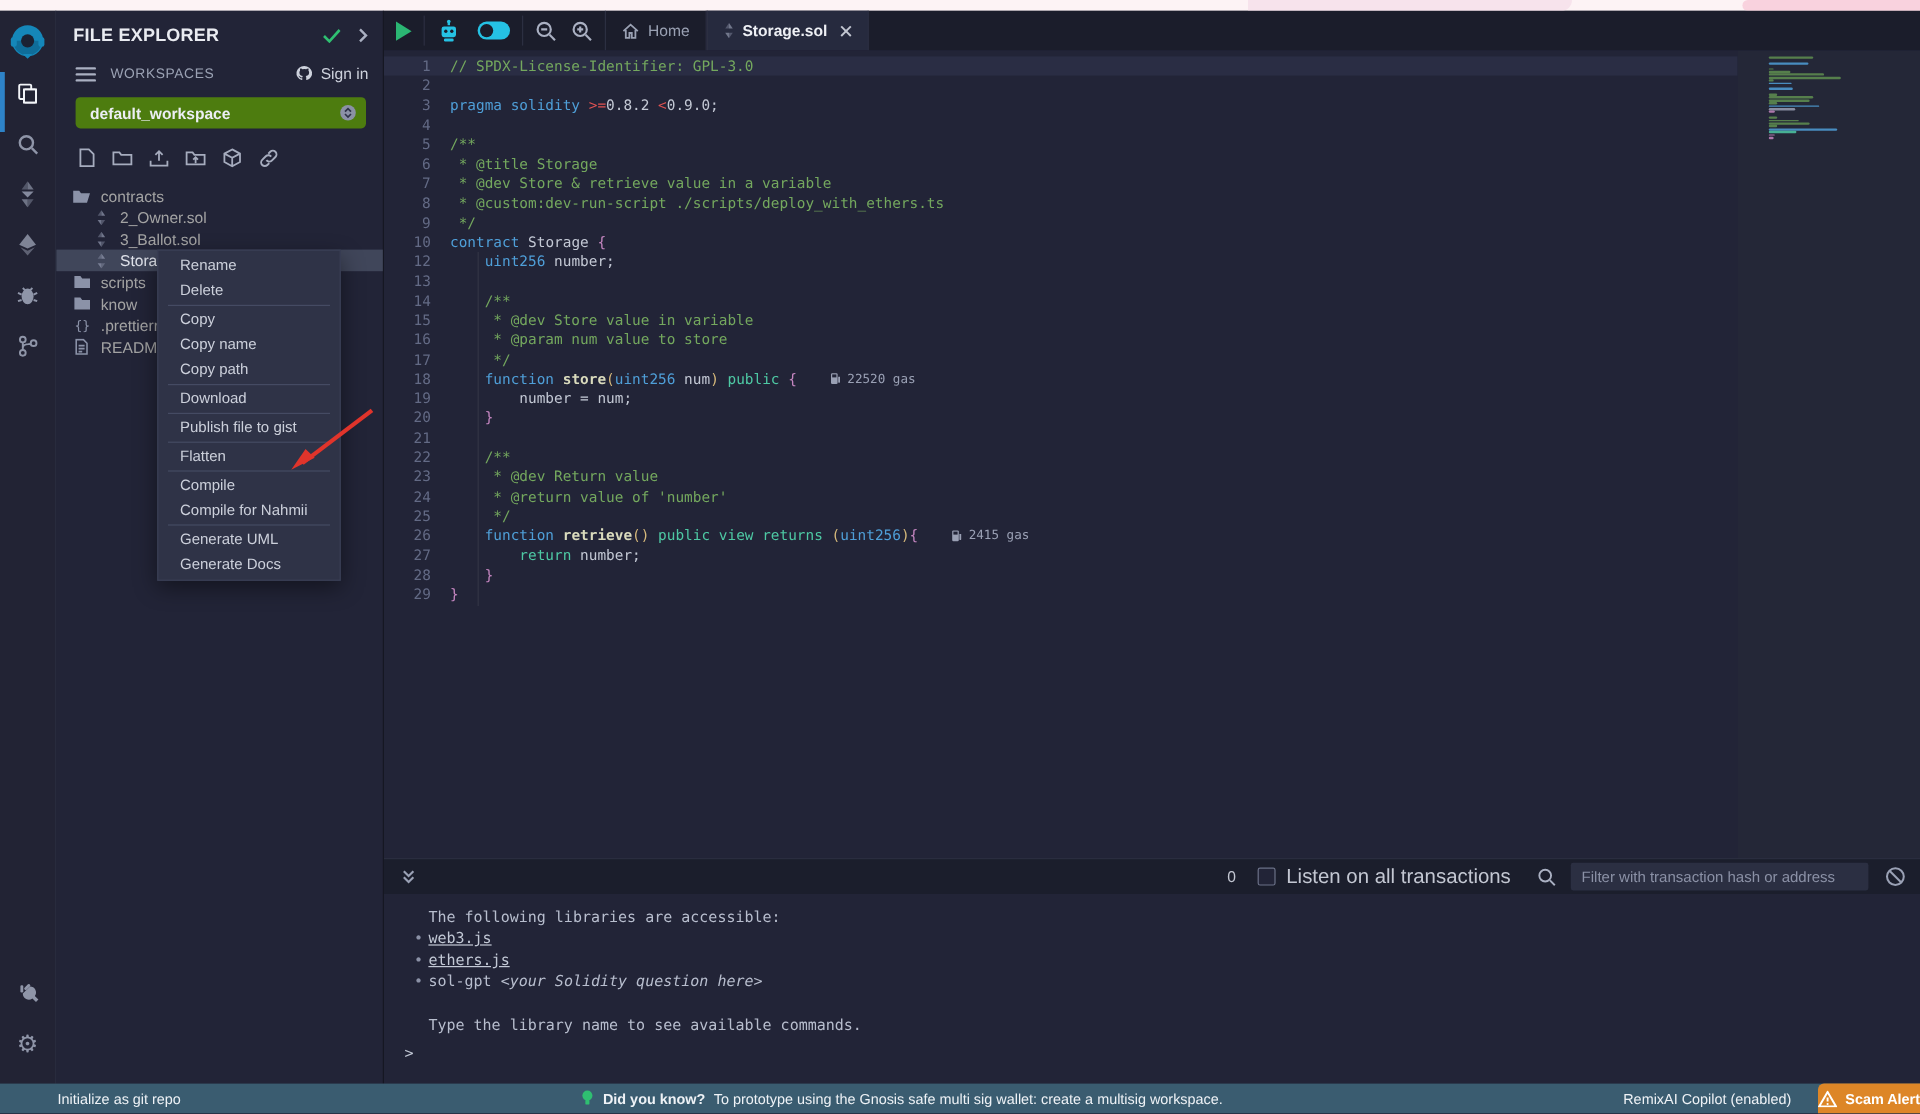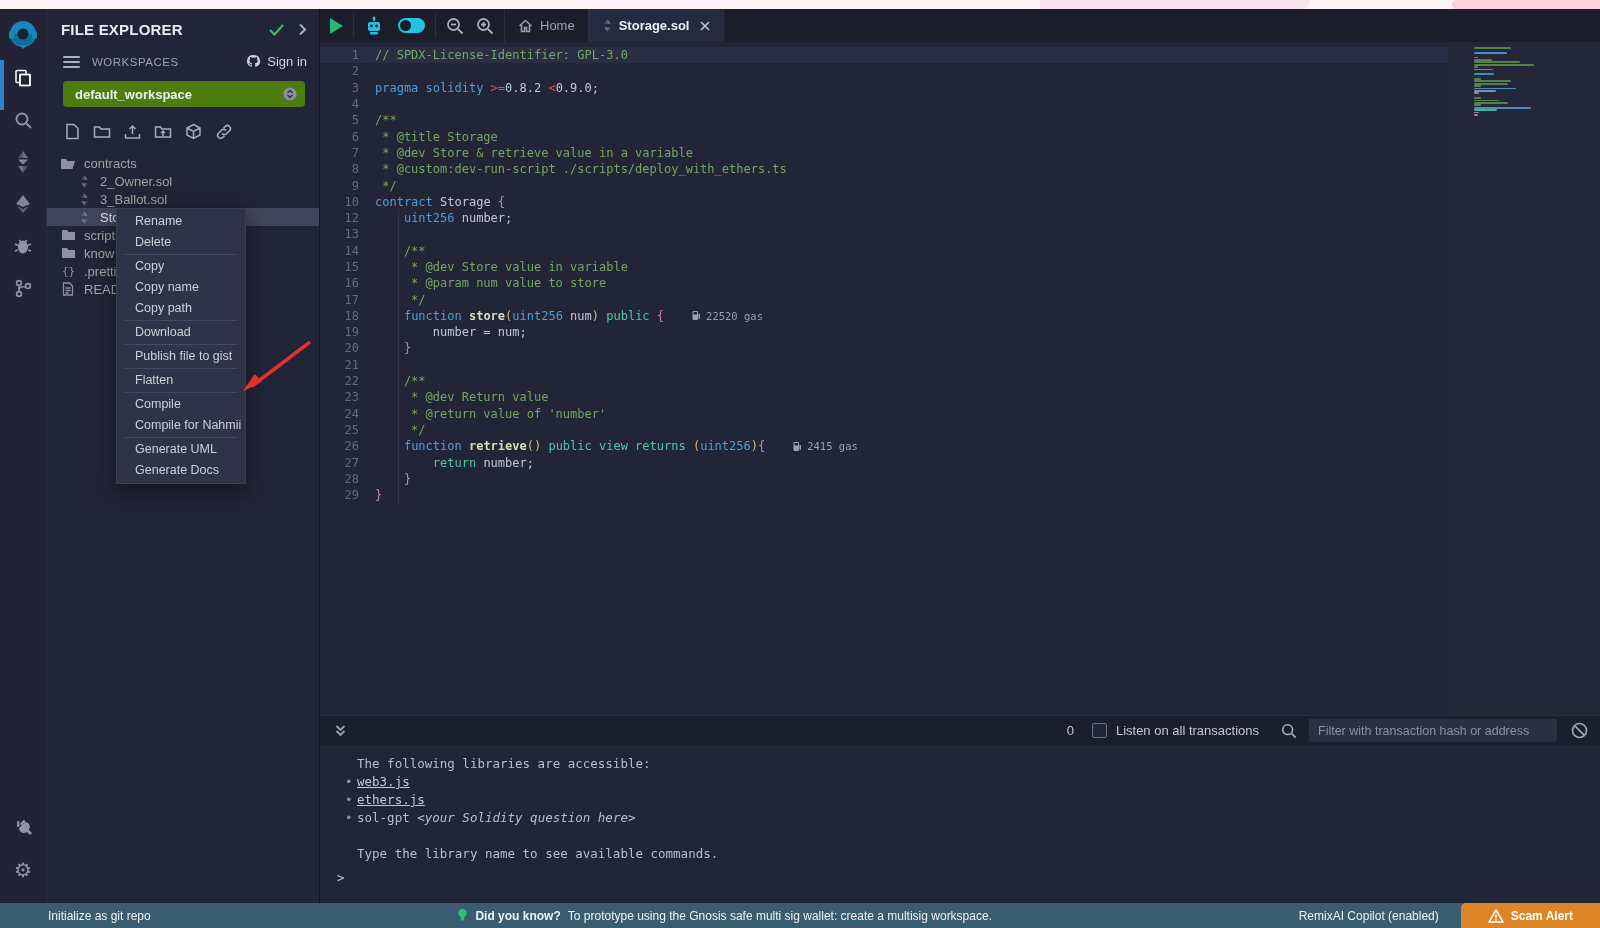--- a/index.html
+++ b/index.html
@@ -42,21 +42,21 @@
   .file-toolbar .fbtn { cursor:pointer; display:flex; align-items:center; }
   .file-toolbar svg { stroke:#a6acbe; fill:none; }
 
   .tree { margin-top:6px; }
   .tree-row { height:18px; display:flex; align-items:center; gap:7px; color:#a3a3a3;
               font-size:13px; cursor:pointer; white-space:nowrap; }
   .tree-row.selected { background:#40465a; color:#dfe2ea; }
   .tree-row svg { flex:0 0 auto; }
 
   
-  .ctx-menu { position:absolute; left:116px; top:208px; width:130px; background:#2f3347;
+  .ctx-menu { position:absolute; left:131px; top:208px; width:153px; background:#2f3347;
               border:1px solid #3a3f55; box-shadow:0 6px 18px rgba(0,0,0,.45); z-index:30; padding:2px 0; }
   .ctx-item { height:21px; line-height:21px; padding-left:18px; color:#ccd0db; font-size:12.5px; cursor:pointer; }
   .ctx-sep { height:1px; background:#454b63; margin:1px 8px; }
   .red-arrow { position:absolute; left:228px; top:330px; z-index:40; pointer-events:none; }
 
   
   .main { position:absolute; left:320px; top:9px; width:1280px; height:894px; display:flex; flex-direction:column; }
 
   .topbar { height:33px; background:#1b1d2b; display:flex; align-items:stretch; flex:0 0 33px; }
   .tb-group { display:flex; align-items:center; padding:0 10px; gap:14px; }
@@ -90,40 +90,40 @@
                font-size:10.5px; font-family:"DejaVu Sans Mono", monospace; }
   .indent-guide { position:absolute; left:78px; width:1px; background:rgba(255,255,255,.07); }
   .minimap { position:absolute; right:0; top:0; bottom:0; width:152px; background:#242737; }
   .mini { position:absolute; left:26px; top:5px; }
   .mini-line { height:1.8px; margin-bottom:.6px; border-radius:1px; }
 
   
   .termbar { flex:0 0 30px; background:#1b1e2c; border-top:1px solid #2a2d3f; display:flex; align-items:center; padding:0 12px 0 14px; }
   .term-badge { color:#c3c7d2; font-size:13px; margin-right:18px; }
   .term-check { width:15px; height:15px; border:1px solid #6b7187; border-radius:2px; background:#222437; margin-right:9px; cursor:pointer; }
-  .term-listen { color:#c3c7d2; font-size:13px; margin-right:22px; }
+  .term-listen { color:#c3c7d2; font-size:17px; margin-right:22px; }
   .term-filter { width:248px; height:23px; background:#2b2f42; border:none; border-radius:2px; color:#d6dae4;
                  font-size:12.5px; padding:0 9px; margin:0 14px 0 12px; outline:none; }
   .term-filter::placeholder { color:#8b91a6; }
   .terminal { flex:1; background:#222437; font-family:"DejaVu Sans Mono", monospace; font-size:12.5px;
               color:#b8bece; position:relative; padding-top:10px; }
   .term-line { position:relative; height:18px; line-height:18px; padding-left:37px; white-space:pre; }
   .term-line .bullet { position:absolute; left:25px; color:#8b91a6; }
   .term-line a { color:#c3c9d6; text-decoration:underline; cursor:pointer; }
   .term-line .it { font-style:italic; }
   .term-prompt { position:absolute; left:17px; bottom:18px; color:#c3c9d6; }
 
   
   .statusbar { position:absolute; left:0; top:903px; width:1600px; height:25px; background:#3a5c70;
                display:flex; align-items:center; color:#eef2f6; font-size:12px; }
   .sb-left { padding-left:48px; cursor:pointer; }
   .sb-center { flex:1; display:flex; justify-content:center; align-items:center; gap:7px; }
   .sb-bold { font-weight:bold; }
   .sb-copilot { margin-right:22px; }
-  .scam { height:25px; background:#dd8627; display:flex; align-items:center; gap:7px; padding:0 27px;
+  .scam { height:25px; background:#dd8627; display:flex; align-items:center; gap:7px; padding:0 0;
           font-weight:bold; font-size:12px; color:#fff; border-radius:5px 0 0 0; cursor:pointer; }
 </style>
 </head>
 <body>
 
 <div id="app">
 
   <div class="topstrip">
     <div class="shape-a"></div>
     <div class="shape-b"></div>

